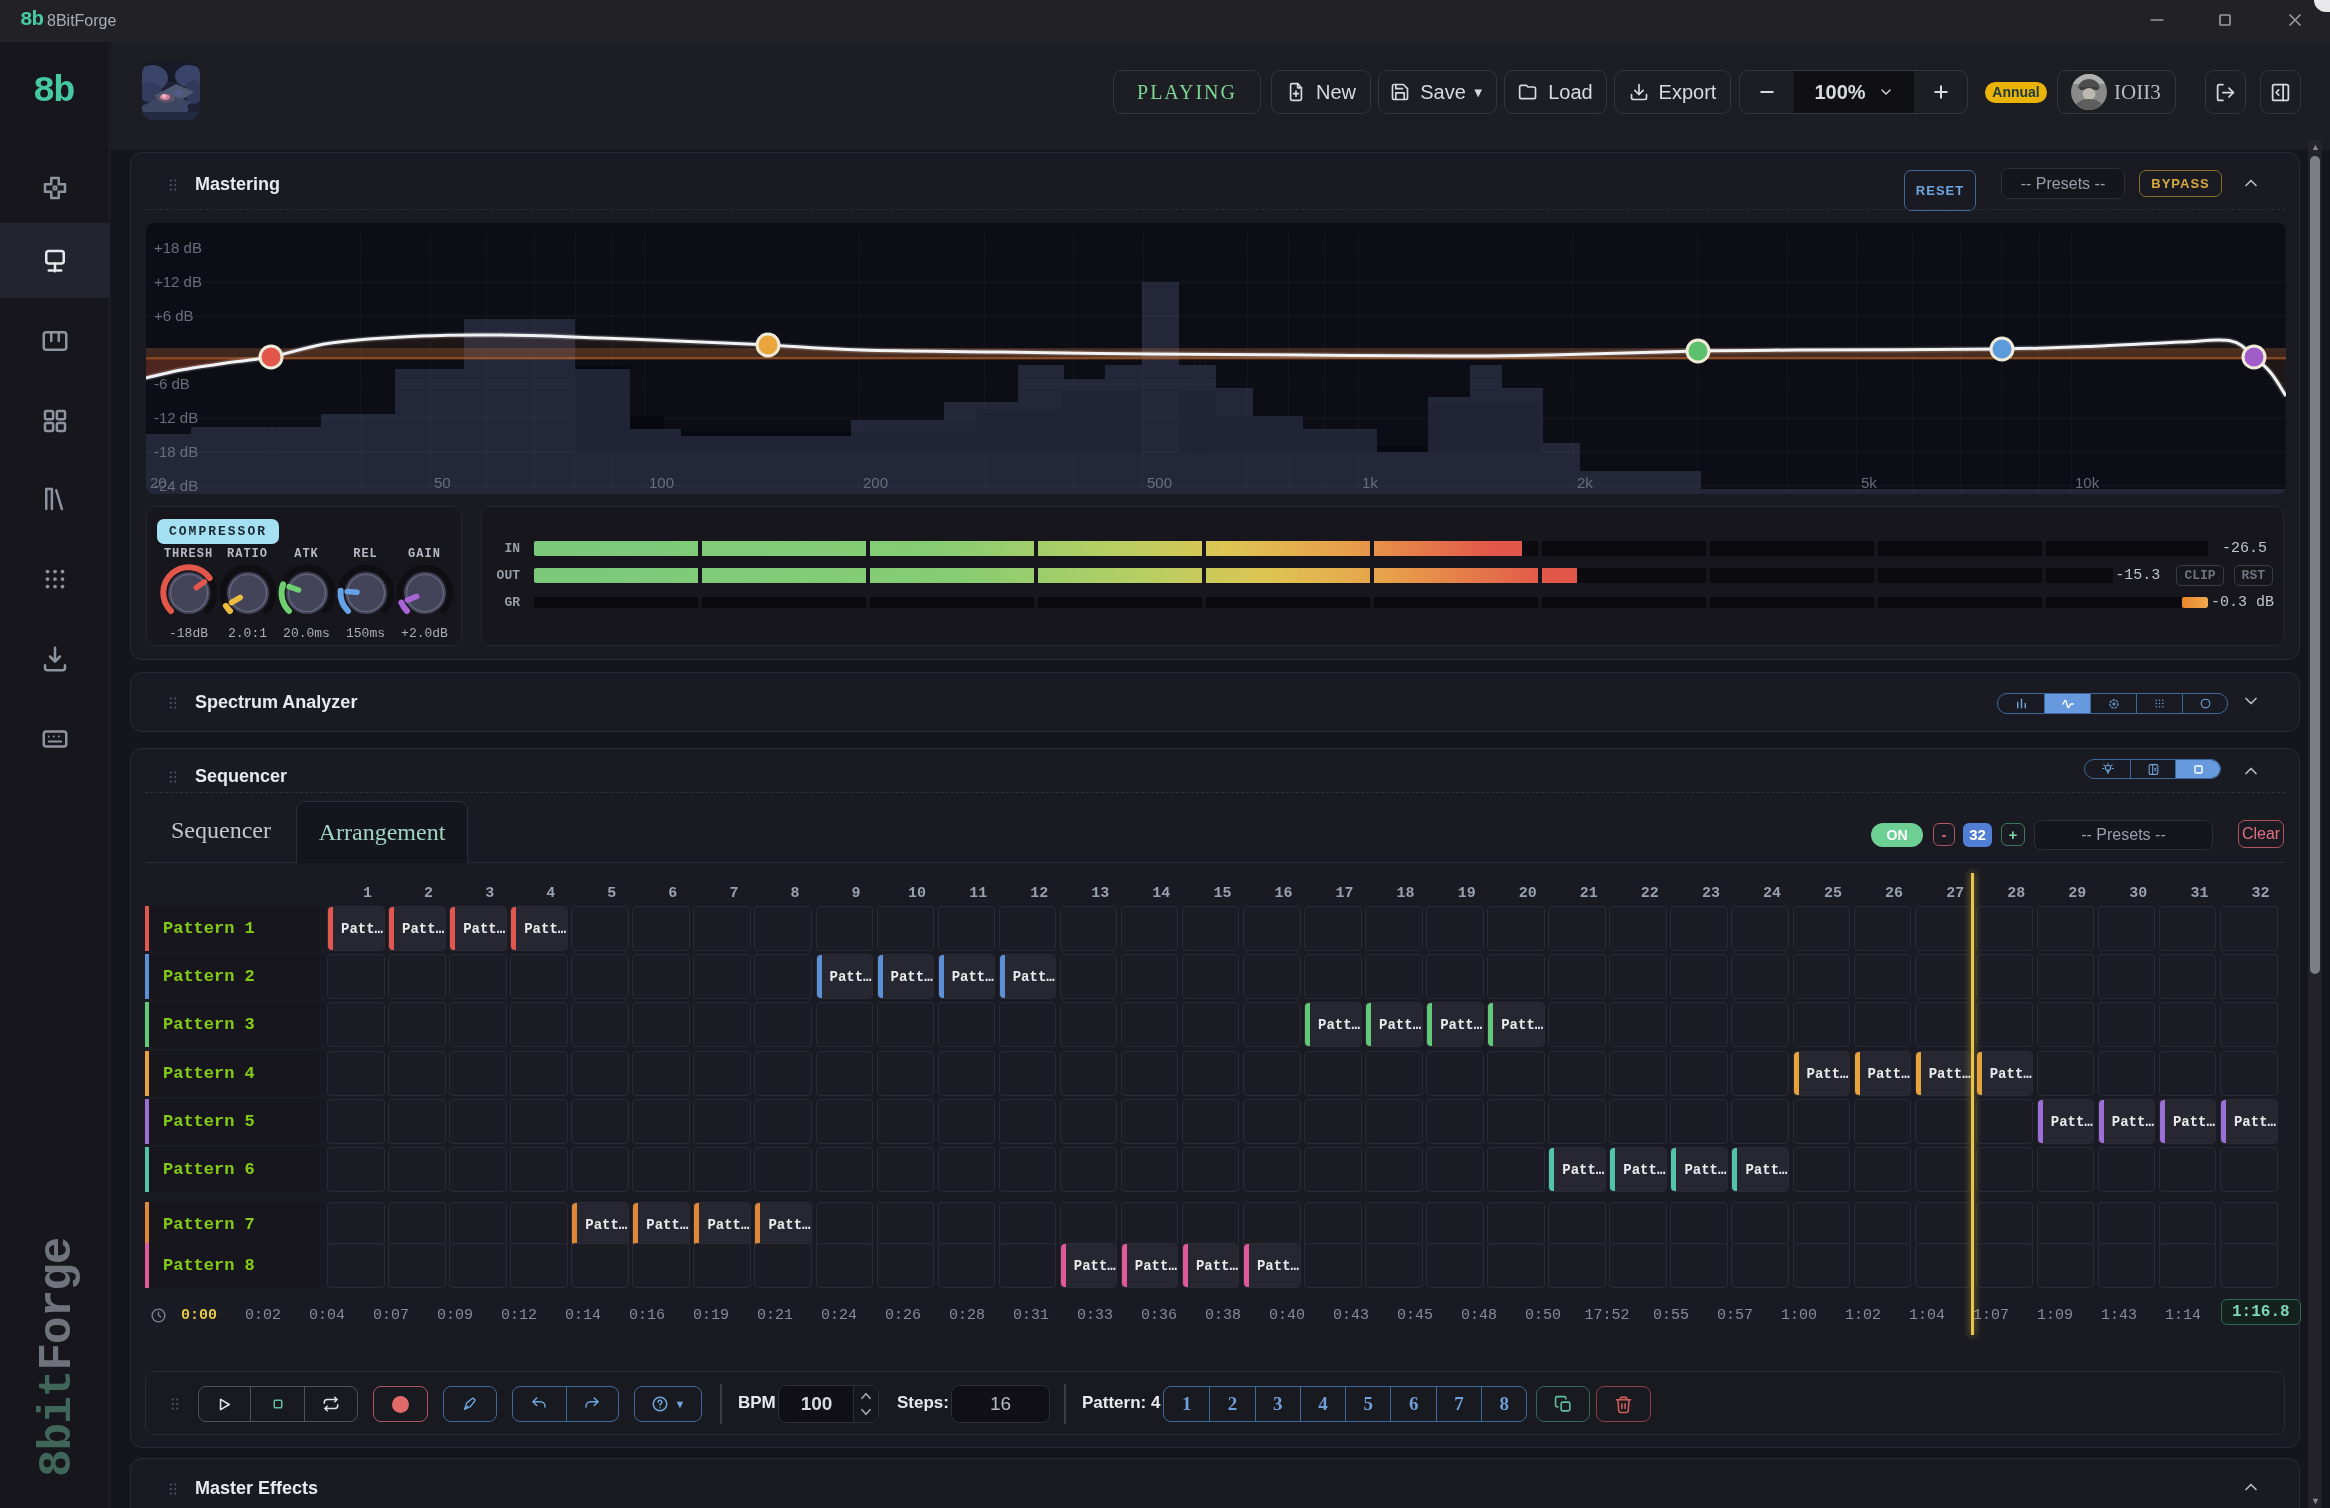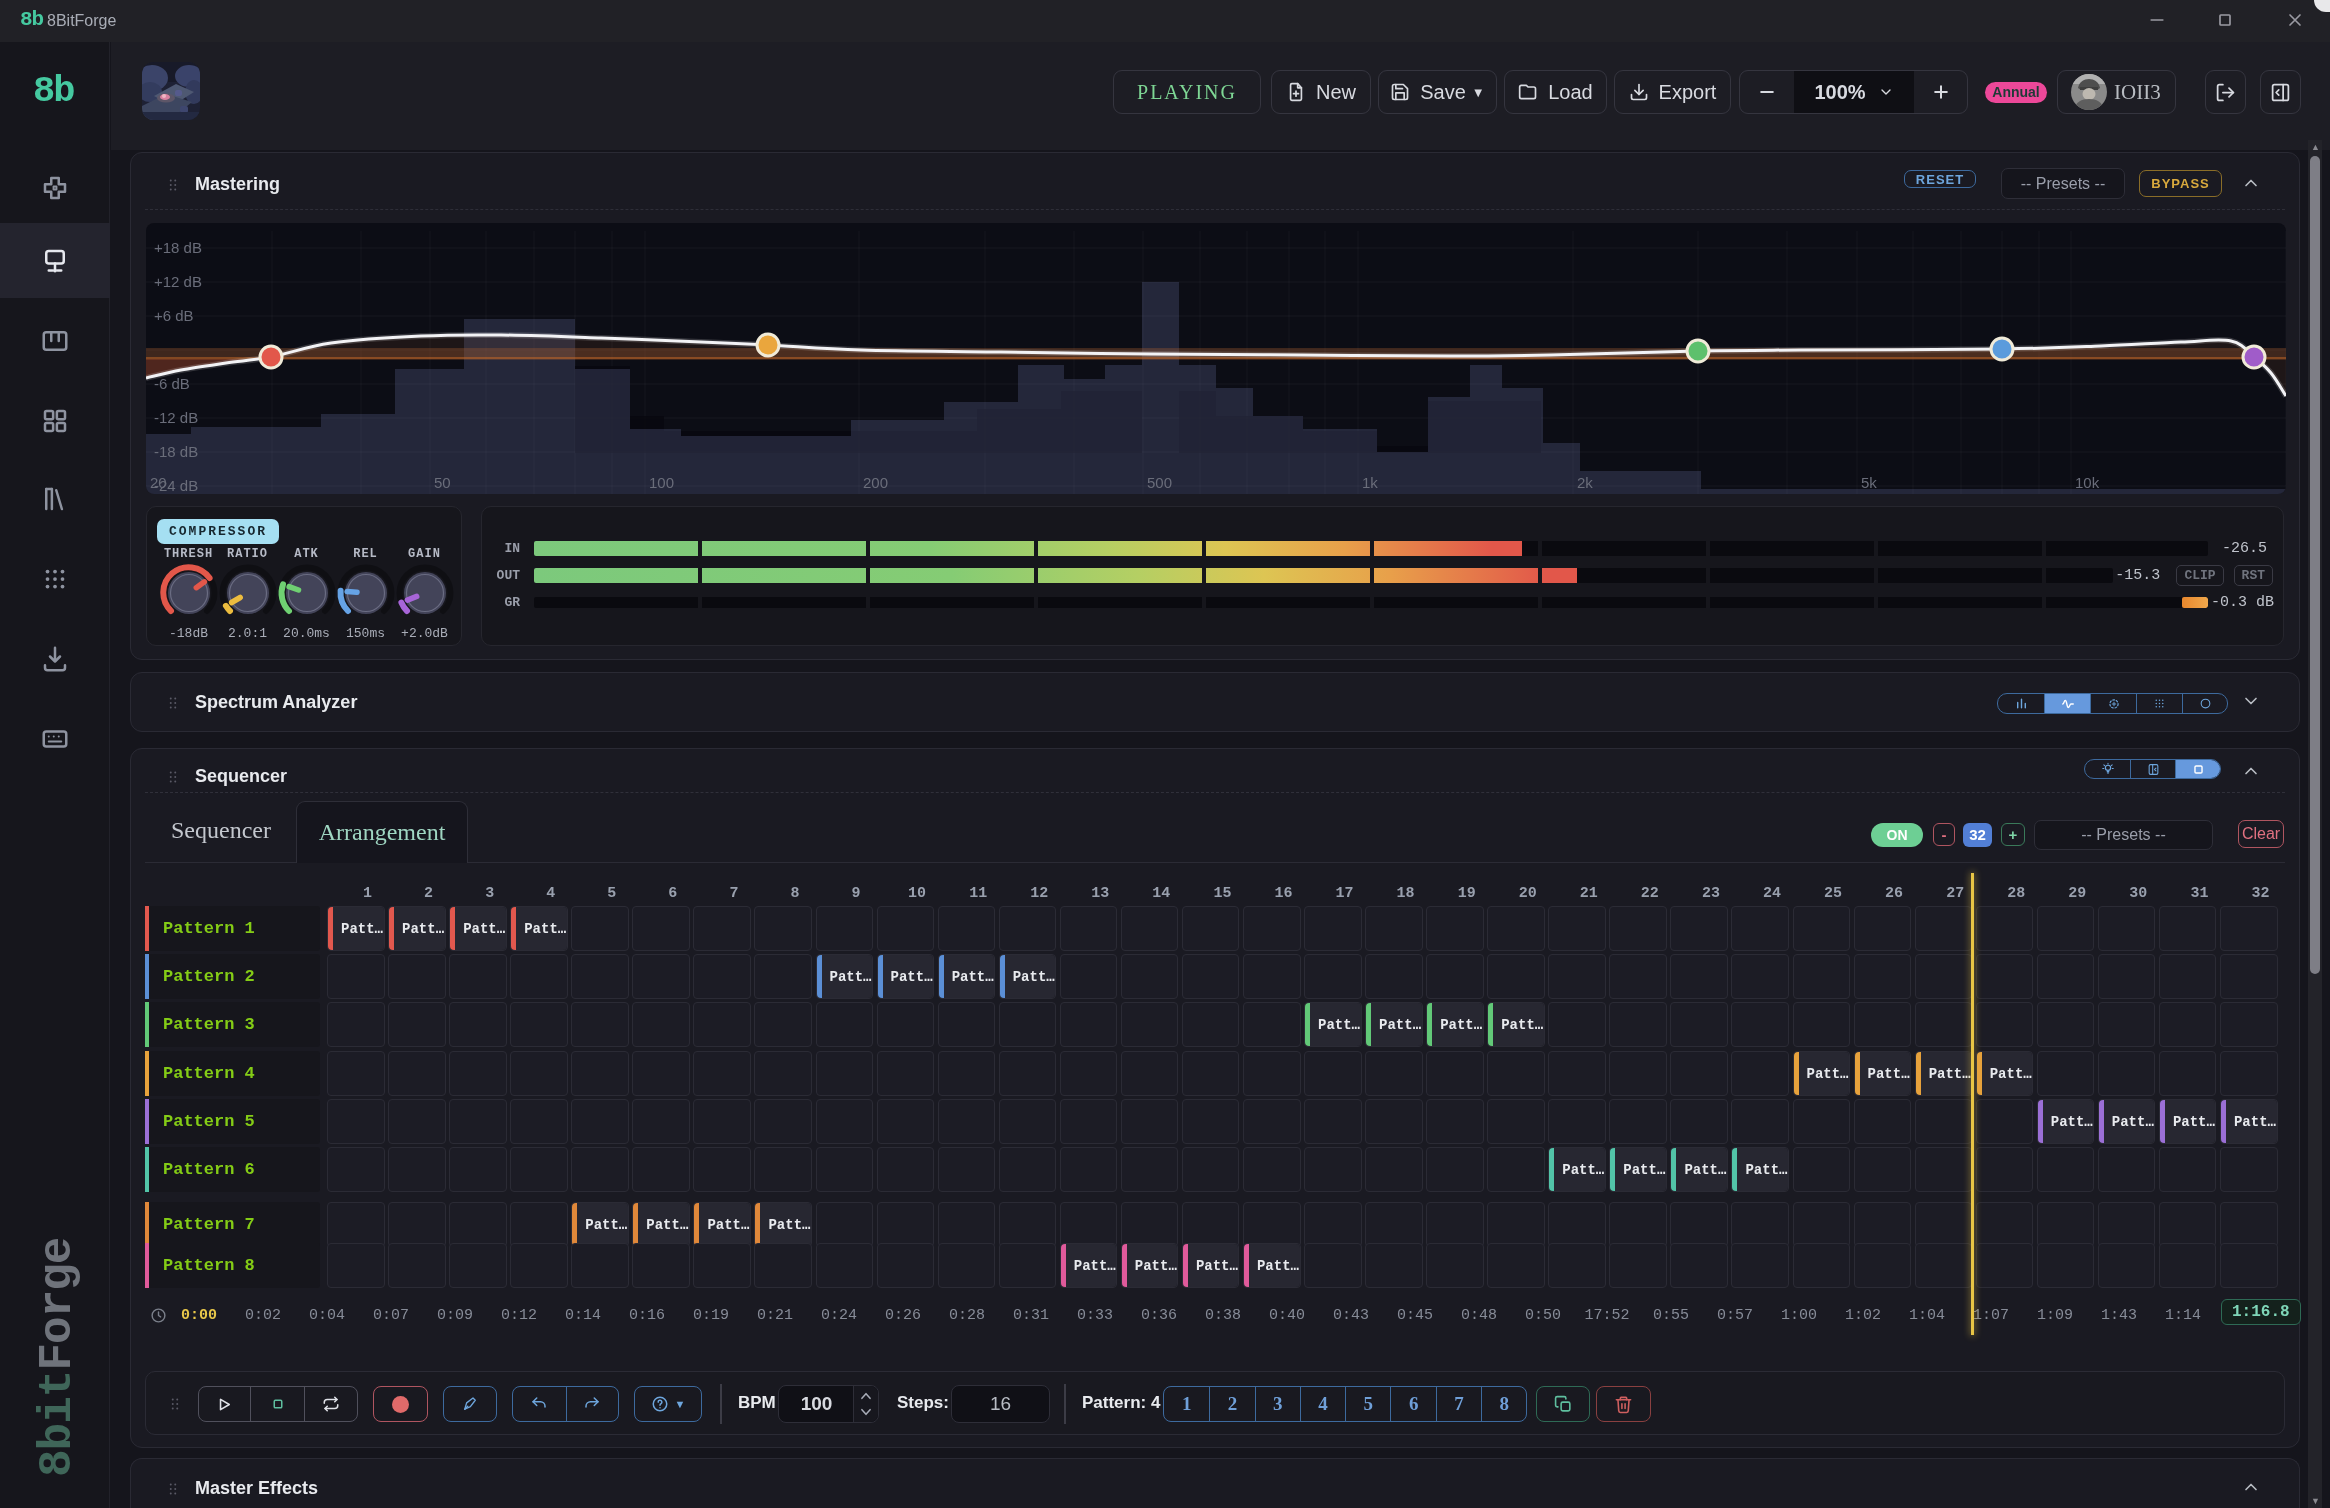--- a/index.html
+++ b/index.html
@@ -17,21 +17,21 @@
 .art { position:absolute; left:31px; top:20px; width:58px; height:58px; border-radius:12px; overflow:hidden; }
 .song { position:absolute; left:105px; top:16px; }
 .song .name { font-size:19px; font-weight:bold; color:#f2f3f5; display:inline-block; }
 .badge { display:inline-block; margin-left:10px; background:#26264a; color:#9598e0; font-size:13px; font-weight:bold; letter-spacing:1.5px; padding:3px 11px; border-radius:9px; vertical-align:1px; }
 .song .meta { margin-top:7px; font-size:17px; color:#98a0cc; }
 .song .saved { margin-top:6px; font-size:14.5px; color:#7fa890; }
 .hbtn { position:absolute; top:28px; height:44px; border:1.5px solid #35353f; border-radius:9px; display:flex; align-items:center; justify-content:center; gap:10px; font-size:20px; color:#d8dae0; }
 .playing { font-family:"Liberation Serif",serif; color:#7ed694; font-size:20px; letter-spacing:2px; }
 .zoomgrp { position:absolute; top:28px; left:1628px; width:229px; height:44px; border:1.5px solid #35353f; border-radius:9px; display:flex; }
 .zseg { display:flex; align-items:center; justify-content:center; }
-.pill { position:absolute; left:1874px; top:40px; width:62px; height:21px; background:#ec4899; border-radius:11px; color:#1e3a36; font-weight:bold; font-size:14px; text-align:center; line-height:21px; }
+.pill { position:absolute; left:1874px; top:40px; width:62px; height:21px; background:#eab308; border-radius:11px; color:#1e3a36; font-weight:bold; font-size:14px; text-align:center; line-height:21px; }
 .profile { position:absolute; left:1946px; top:28px; width:119px; height:44px; border:1.5px solid #35353f; border-radius:9px; }
 .profile .av { position:absolute; left:13px; top:3px; }
 .profile .nm { position:absolute; left:56px; top:9px; font-family:"Liberation Serif",serif; font-size:21px; color:#b8bcc2; }
 .main { position:absolute; left:111px; top:150px; right:0; bottom:0; background:#15151c; }
 .panel { position:absolute; left:19px; width:2170px; background:#1a1a22; border:1px solid #2a2a34; border-radius:12px; }
 .ptitle { position:absolute; left:64px; font-size:18px; font-weight:bold; color:#e8eaee; }
 .grip { position:absolute; left:33px; color:#5a5a66; }
 .chev { position:absolute; color:#b8bcc4; }
 .obtn { position:absolute; border-radius:7px; font-size:13px; font-weight:bold; letter-spacing:1px; display:flex; align-items:center; justify-content:center; }
 .eqbox { position:absolute; left:15px; top:70px; width:2140px; height:271px; background:#0c0d15; border-radius:8px; overflow:hidden; padding-top:8px; }
@@ -247,21 +247,21 @@
   <div class="panel" style="top:2px;height:508px">
     <div class="grip" style="top:22px"><svg class="ic" width="18" height="20" viewBox="0 0 24 24" fill="none" stroke="currentColor" stroke-width="2" stroke-linecap="round" stroke-linejoin="round">
           <circle cx="9" cy="6" r="1.3" fill="currentColor" stroke="none"></circle>
           <circle cx="15" cy="6" r="1.3" fill="currentColor" stroke="none"></circle>
           <circle cx="9" cy="12" r="1.3" fill="currentColor" stroke="none"></circle>
           <circle cx="15" cy="12" r="1.3" fill="currentColor" stroke="none"></circle>
           <circle cx="9" cy="18" r="1.3" fill="currentColor" stroke="none"></circle>
           <circle cx="15" cy="18" r="1.3" fill="currentColor" stroke="none"></circle>
         </svg></div>
     <div class="ptitle" style="top:21px">Mastering</div>
-    <div class="obtn" style="right:323px;top:17px;width:72px;height:18px;border:1px solid #3d6a9e;color:#6ea6dd">RESET</div>
+    <div class="obtn" style="right:323px;top:17px;width:72px;height:41px;border:1px solid #3d6a9e;color:#6ea6dd">RESET</div>
     <div class="presets" style="right:174px;top:15px;width:124px;height:31px;font-size:16px">-- Presets --</div>
     <div class="obtn" style="right:77px;top:17px;width:83px;height:27px;border:1px solid #8a6d28;color:#d8a93d">BYPASS</div>
     <div class="chev" style="right:38px;top:20px"><svg class="ic" width="20" height="20" viewBox="0 0 24 24" fill="none" stroke="currentColor" stroke-width="2" stroke-linecap="round" stroke-linejoin="round">
           <path d="M6 15l6-6 6 6"></path>
         </svg></div>
     <div style="position:absolute;left:14px;right:14px;top:56px;border-bottom:1px dashed #2e2e38"></div>
     <div class="eqbox">
         <svg width="2140" height="263" viewBox="0 0 2140 263" style="display:block">
 <line x1="0" y1="17" x2="2140" y2="17" stroke="rgba(255,255,255,0.05)" stroke-width="1"></line>
           <line x1="0" y1="51" x2="2140" y2="51" stroke="rgba(255,255,255,0.05)" stroke-width="1"></line>

